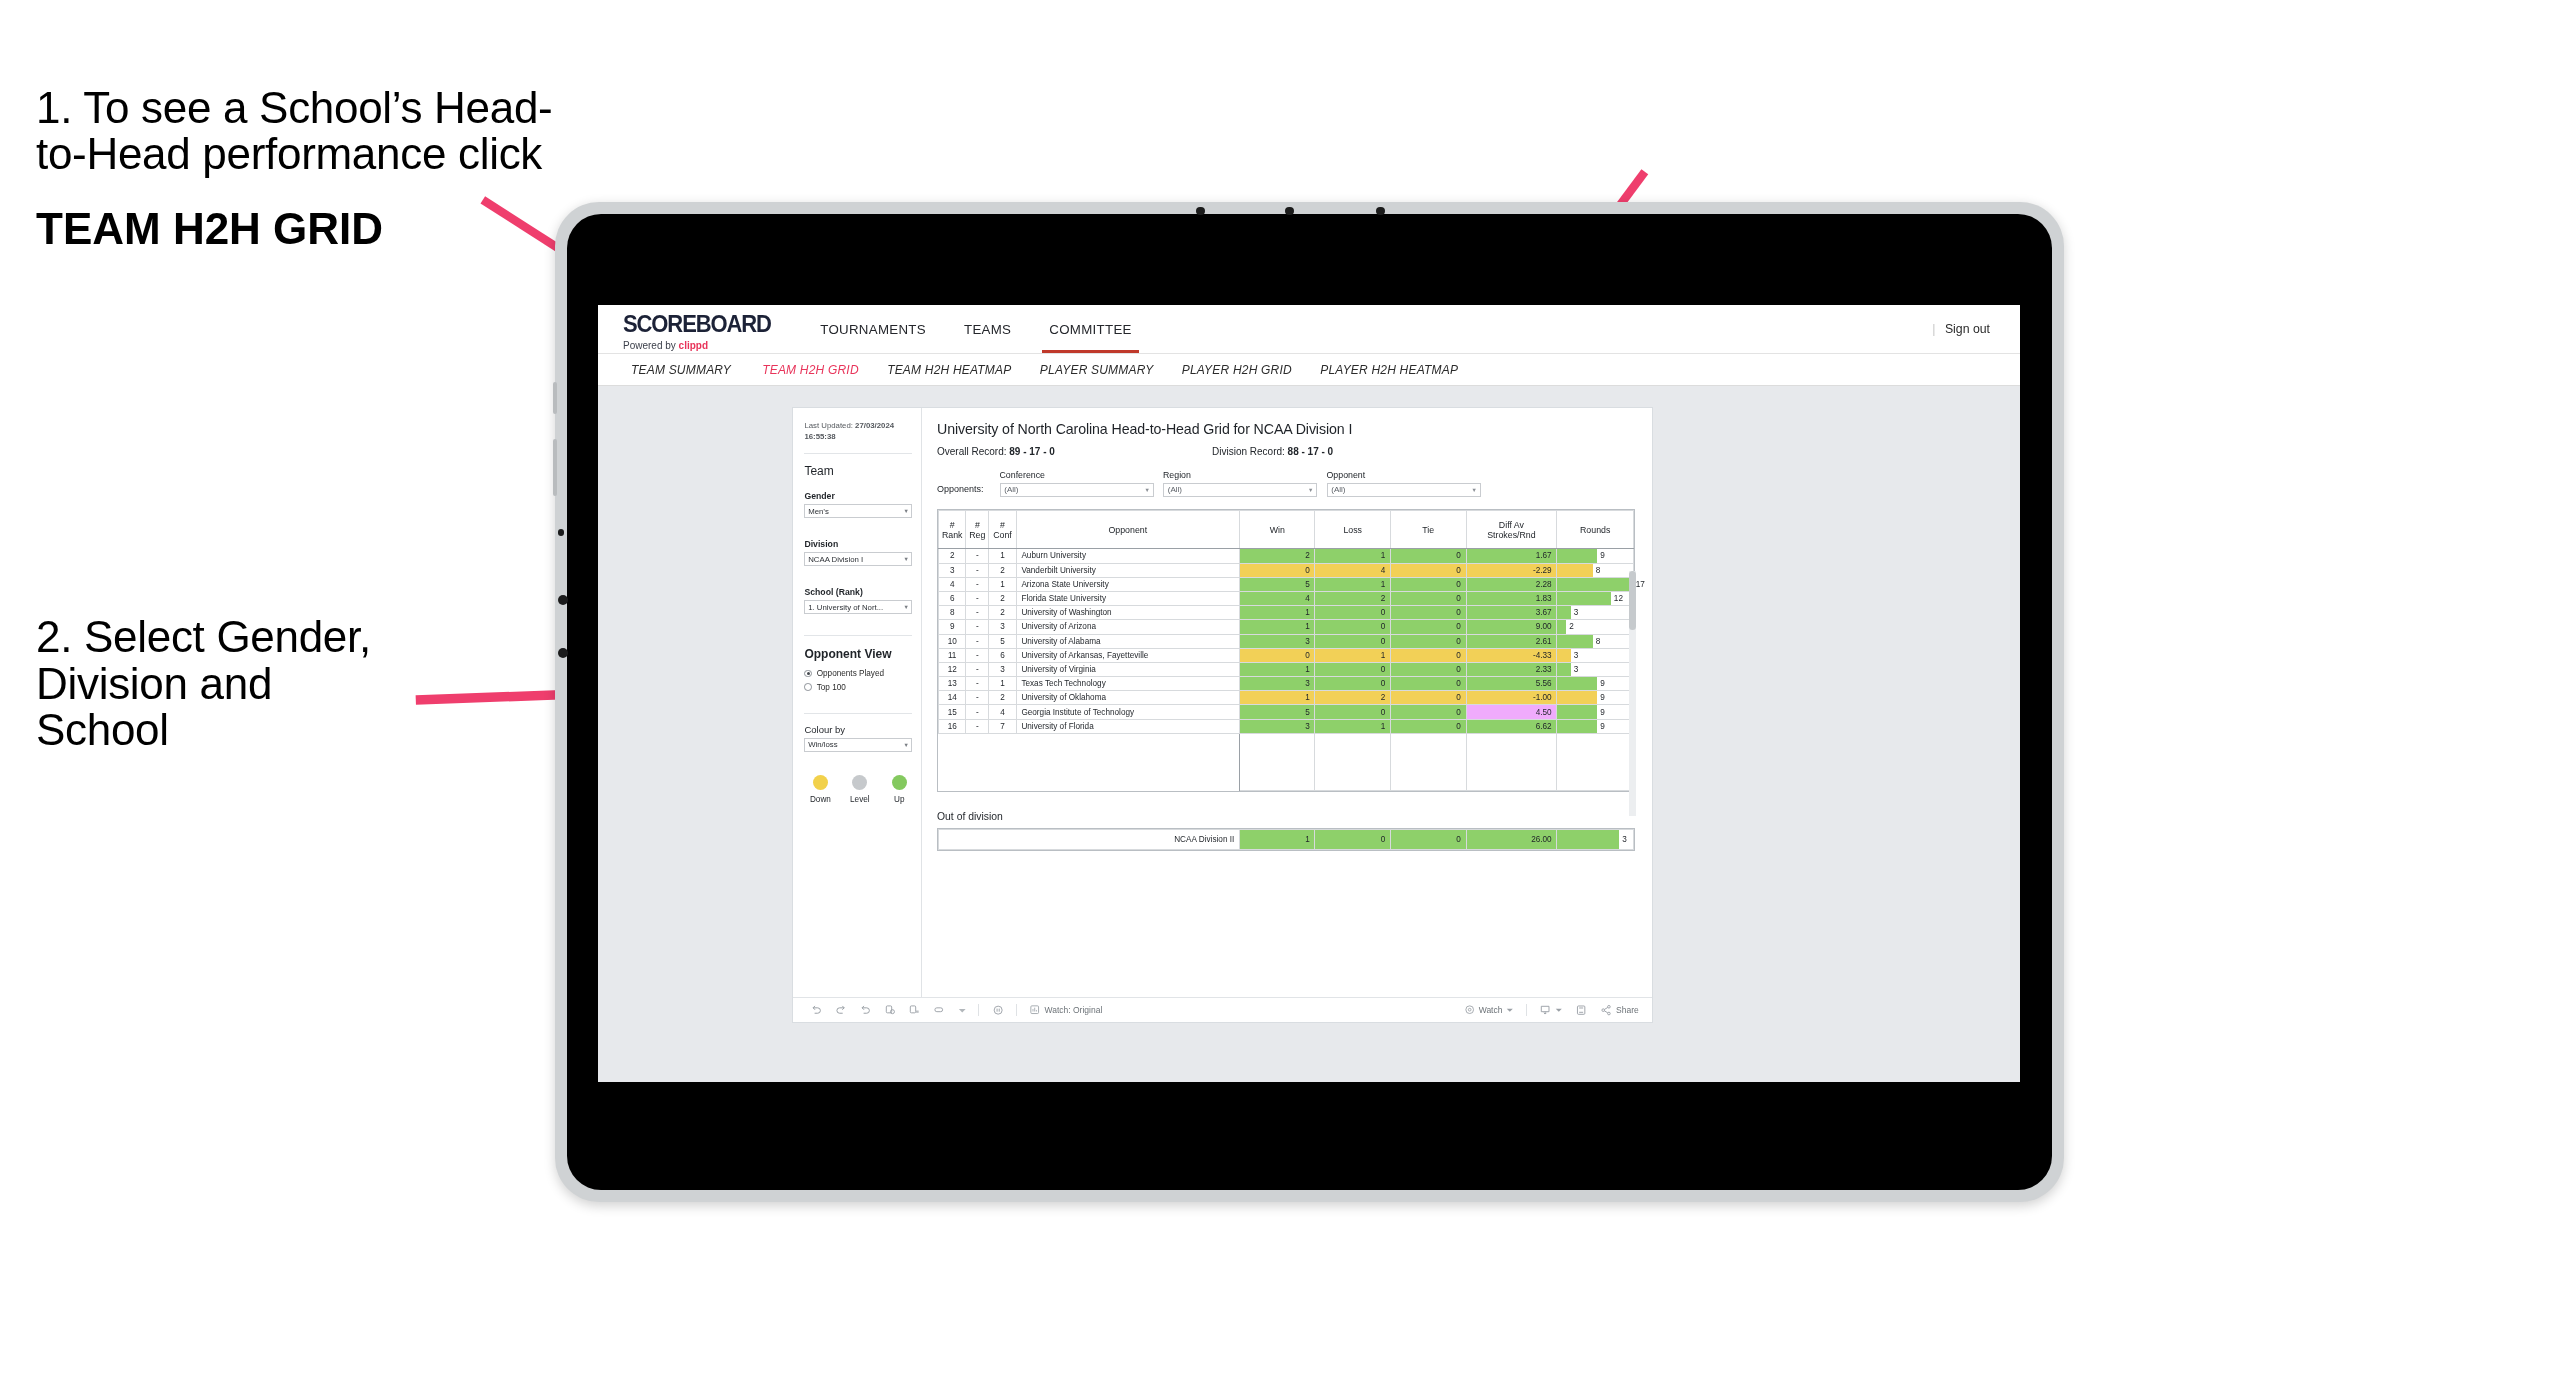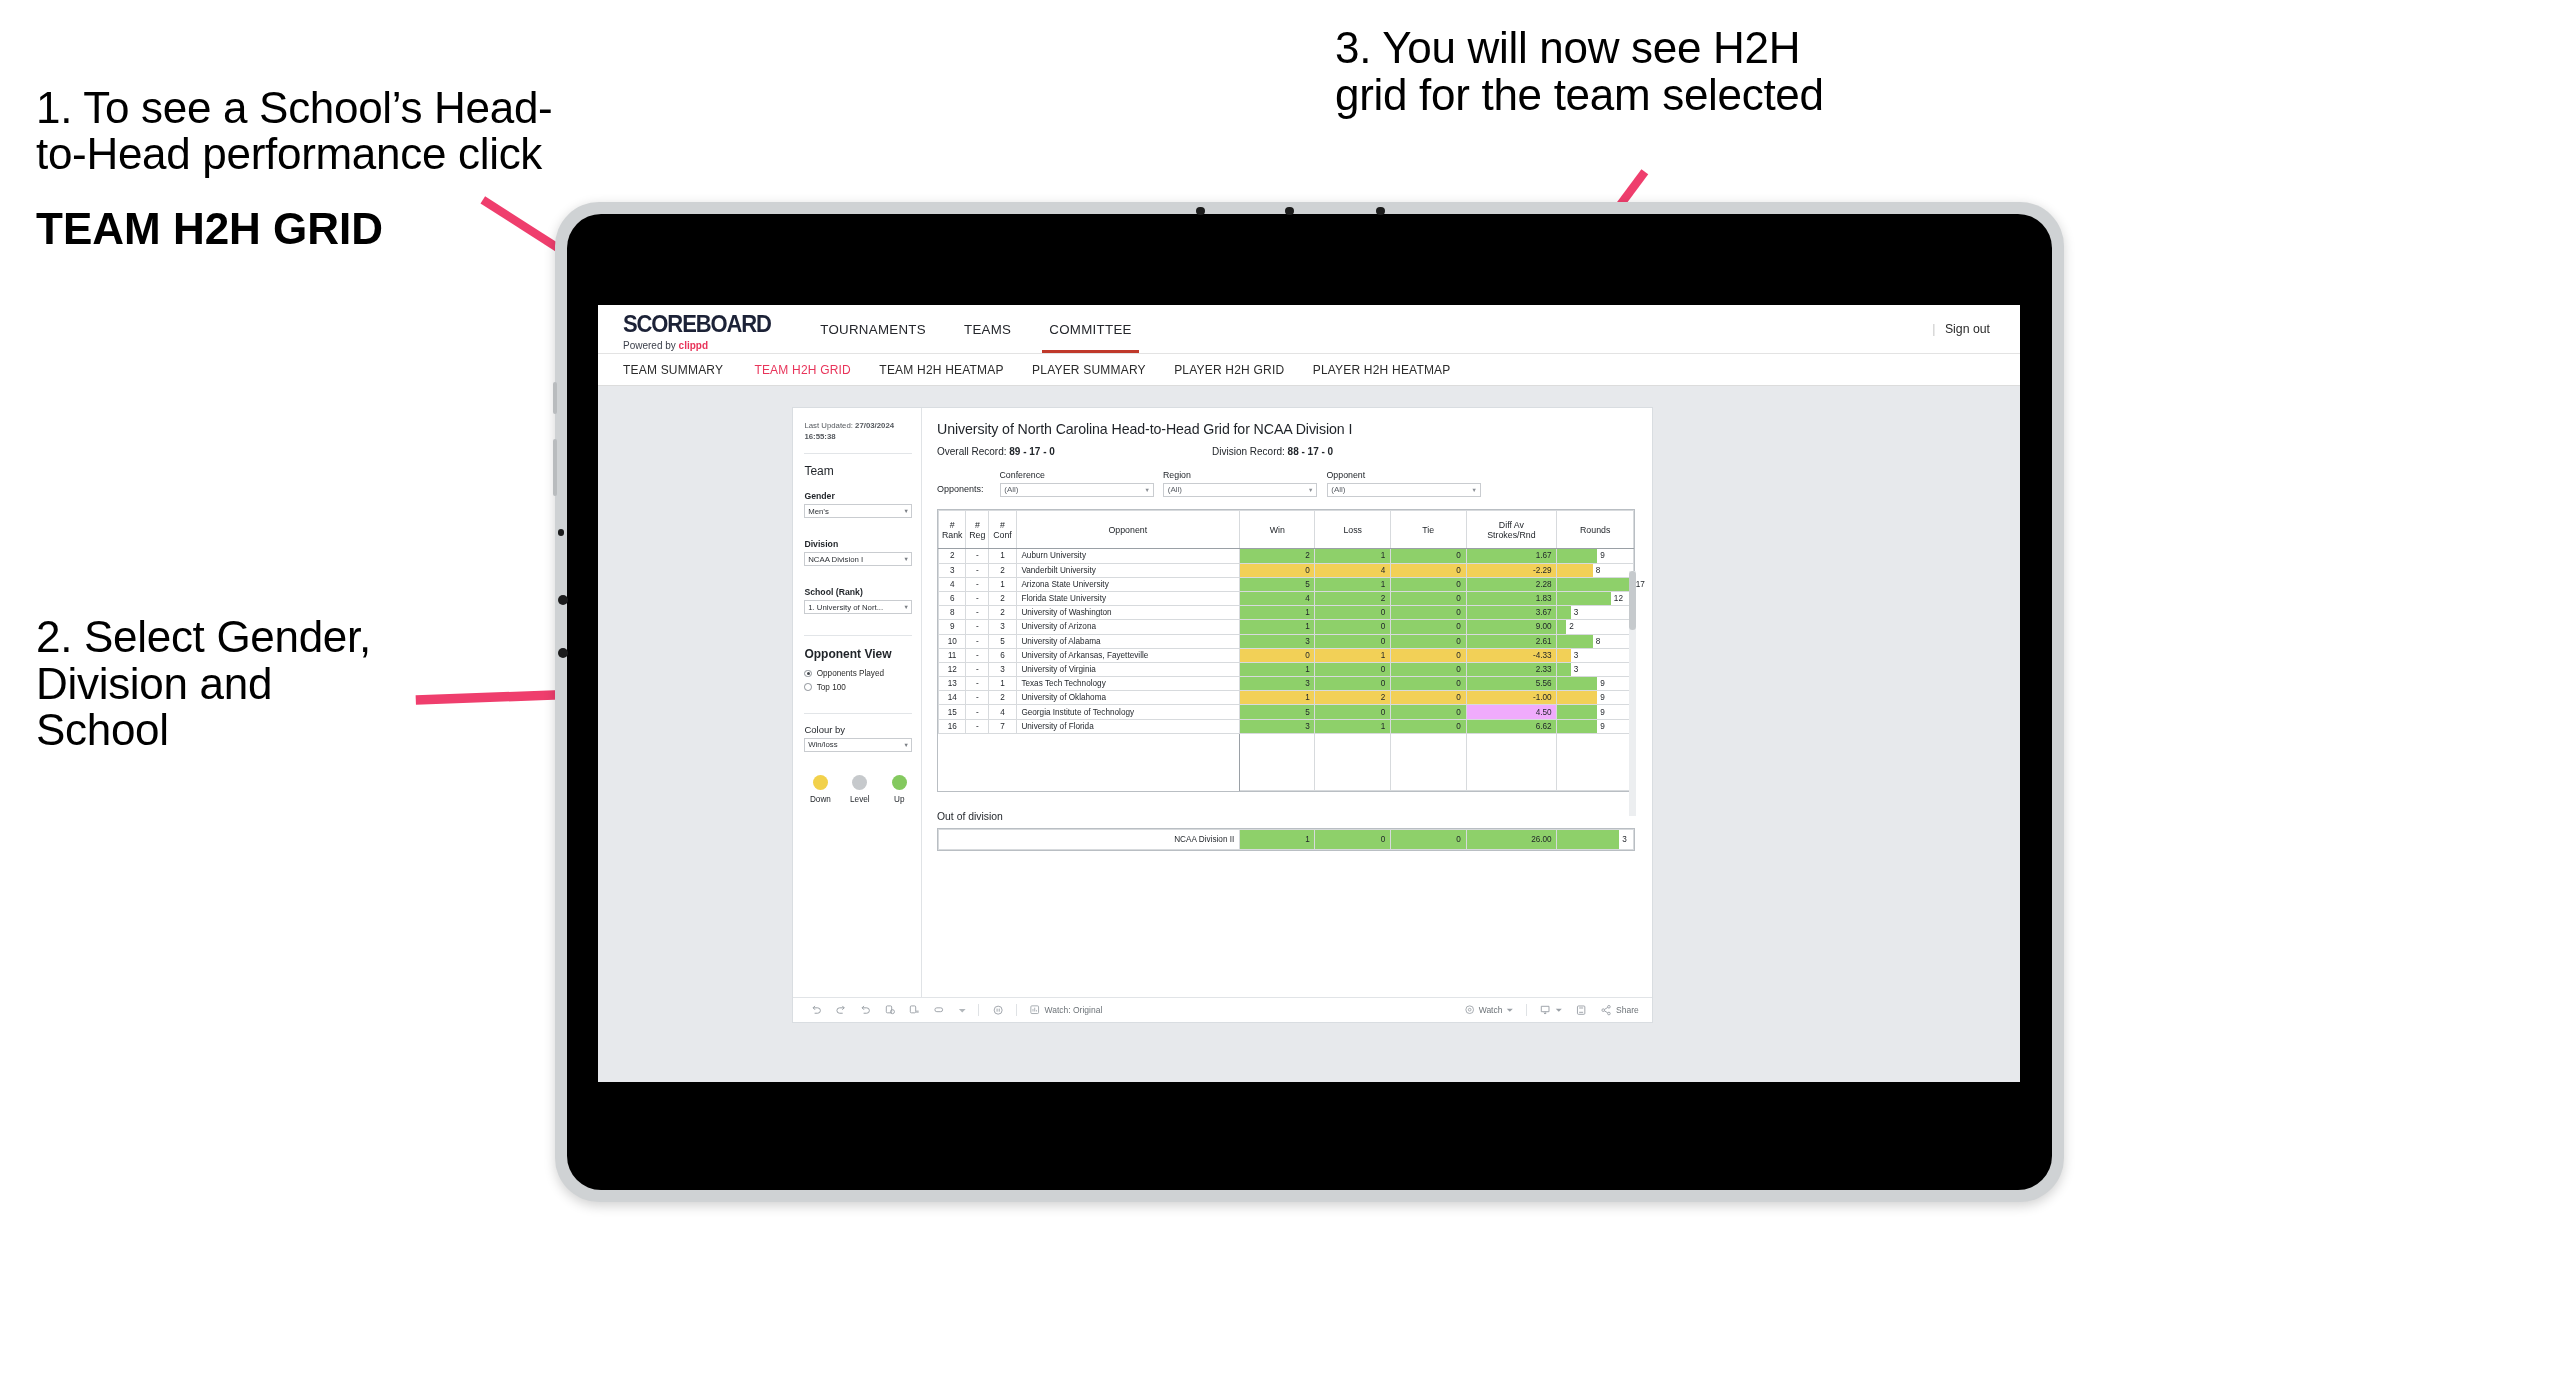--- a/index.html
+++ b/index.html
@@ -90,21 +90,21 @@
     gap: 9.5px; padding-right: 30px; font-size: 12.3px; color: #2b2b2b;
   }
   #signout-wrap .divider { color: #c8c8c8; }
   #signout { cursor: pointer; }
 
   
   #subnav {
     height: 32px; background: #fff;
     display: flex; align-items: center;
     border-bottom: 0.9px solid #dcdcdc;
-    padding-left: 25px; gap: 0;
+    padding-left: 33px; gap: 0; font-style: italic;
   }
   .subtab {
     font-size: 12px; color: #2b2b2b; letter-spacing: 0.2px;
     padding: 0 14.2px; cursor: pointer;
   }
   .subtab:first-child { padding-left: 0; padding-right: 17px; }
   .subtab.active { color: #e8345a; }
 
   
   #content { position: relative; height: 696px; background: #e7e9ec; padding-top: 21px; }
@@ -223,22 +223,20 @@
   <div class="callout" id="callout-1">
     <span>1. To see a School’s Head-
 to-Head performance click</span>
     <span class="strong">TEAM H2H GRID</span>
   </div>
 
   <div class="callout" id="callout-2">2. Select Gender,
 Division and
 School</div>
 
-  <div class="callout" id="callout-3">3. You will now see H2H
-grid for the team selected</div>
 
   <svg class="arrow" id="arrow-1" width="313" height="190" viewBox="0 0 330 200">
     <defs>
         <marker id="ah1" markerWidth="6" markerHeight="6" refX="3" refY="3" orient="auto">
       <path d="M0,0 L6,3 L0,6 z" fill="#ef3e6d"></path>
         </marker>
       </defs>
     <line x1="4" y1="6" x2="285" y2="186" stroke="#ef3e6d" stroke-width="9" marker-end="url(#ah1)"></line>
   </svg>
 

